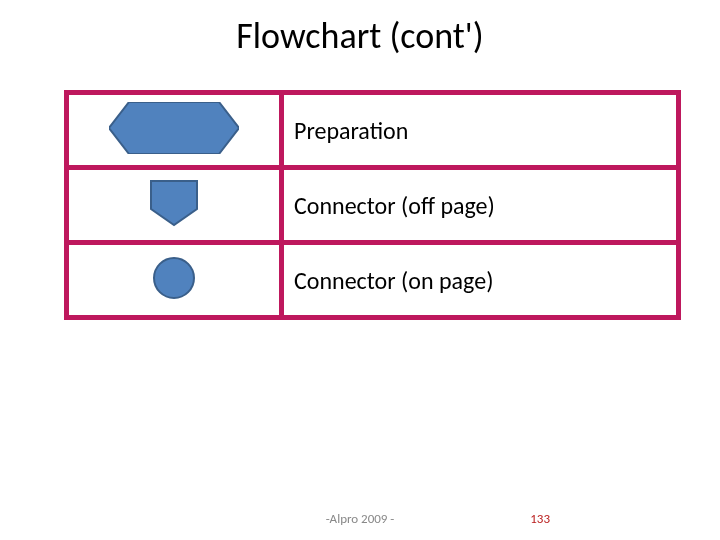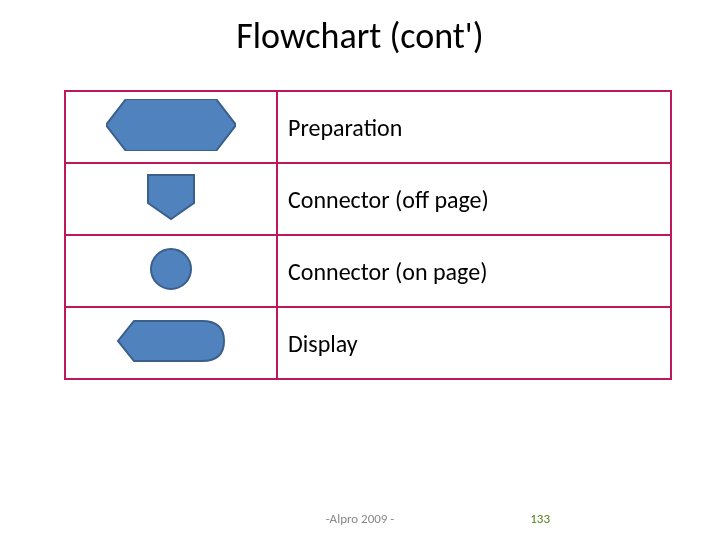--- a/index.html
+++ b/index.html
@@ -28,21 +28,21 @@
   }
   .table {
     position: absolute;
     top: 90px;
     left: 64px;
     width: 592px;
     border-collapse: collapse;
     table-layout: fixed;
   }
   .table td {
-    border: 2px solid #be185d;
+    border: 5px solid #be185d;
     height: 70px;
     padding: 0;
     vertical-align: middle;
   }
   .table td.shape-cell {
     width: 210px;
     text-align: center;
   }
   .table td.label-cell {
     width: 382px;
@@ -59,21 +59,21 @@
     width: 720px;
     text-align: center;
     font-size: 13px;
     color: #888;
   }
   .footer-right {
     position: absolute;
     bottom: 14px;
     right: 22px;
     font-size: 13px;
-    color: #4d7c0f;
+    color: #b91c1c;
   }
 </style>
 </head>
 <body>
 
 <div class="slide">
 
   <div class="title">Flowchart (cont')</div>
 
   <table class="table">
@@ -101,29 +101,19 @@
     <tr>
       <td class="shape-cell">
         <span class="shape-wrap">
           <svg width="44" height="44" viewBox="0 0 44 44">
             <circle cx="22" cy="22" r="20" fill="#5082BE" stroke="#3A5F8A" stroke-width="2"></circle>
           </svg>
         </span>
       </td>
       <td class="label-cell">Connector (on page)</td>
     </tr>
-    <tr>
-      <td class="shape-cell">
-        <span class="shape-wrap">
-          <svg width="110" height="44" viewBox="0 0 110 44">
-            <path d="M 18 2 L 86 2 Q 108 2 108 22 Q 108 42 86 42 L 18 42 L 2 22 Z" fill="#5082BE" stroke="#3A5F8A" stroke-width="2"></path>
-          </svg>
-        </span>
-      </td>
-      <td class="label-cell">Display</td>
-    </tr>
   </tbody>
     </table>
 
   <div class="footer-center">-Alpro 2009 -</div>
   <div class="footer-right">133</div>
 
 </div>
 
 </body></html>

